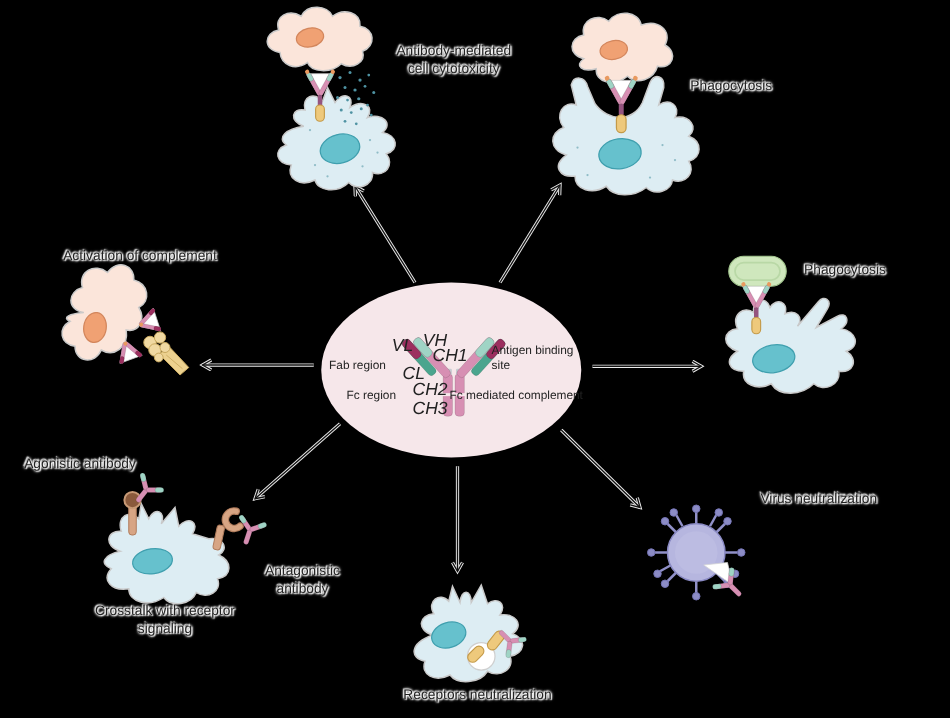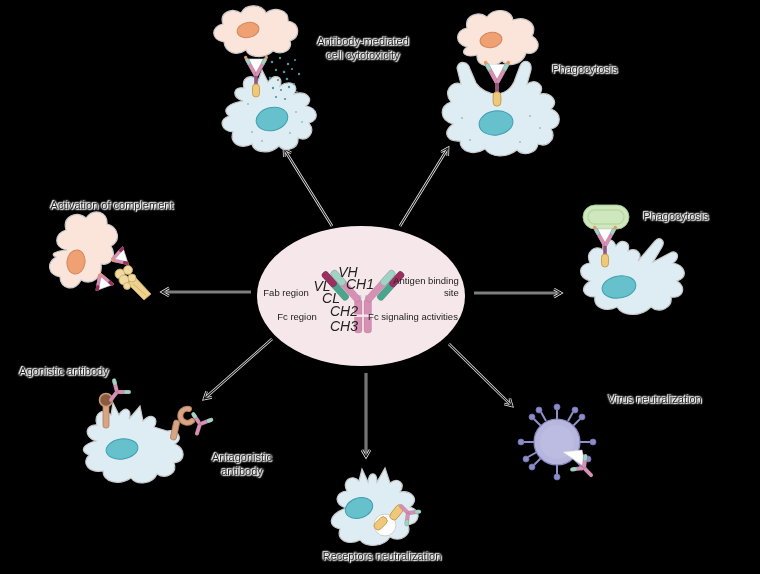--- a/index.html
+++ b/index.html
@@ -22,21 +22,21 @@
   .granule{fill:var(--granule);}
   .speck{fill:var(--granule);opacity:.55;}
   .arrow-halo{stroke:var(--arrow_halo);stroke-width:2.6;fill:none;}
   .arrow-core{stroke:var(--arrow);stroke-width:1.1;fill:none;}
   
   .lbl{position:absolute;transform:translateX(-50%);font-size:11px;line-height:13.5px;
        color:var(--text);text-align:center;white-space:nowrap;
        text-shadow:0 0 2px #fff,0 0 2px #fff,0 0 3px #fff,1px 1px 1px #fff,-1px -1px 1px #fff;}
   .lbl span{display:block;}
   .lbl-in{position:absolute;transform:translateX(-50%);font-size:9.5px;line-height:11.5px;
-          color:#222;text-align:right;white-space:nowrap;}
+          color:#222;text-align:left;white-space:nowrap;}
   .lbl-in span{display:block;}
   .lbl-ch{position:absolute;transform:translateX(-50%);font-size:14px;color:#222;white-space:nowrap;font-style:italic;}
 </style>
 </head>
 <body>
 
 <div class="stage">
 
 <svg width="760" height="574" viewBox="0 0 760 574">
   <defs>
@@ -291,20 +291,24 @@
 </div>
 <div class="lbl" style="left:676px;top:210px">
   <span>Phagocytosis</span>
 </div>
 <div class="lbl" style="left:655px;top:393px">
   <span>Virus neutralization</span>
 </div>
 <div class="lbl" style="left:382px;top:550px">
   <span>Receptors neutralization</span>
 </div>
+<div class="lbl" style="left:132px;top:483px">
+  <span>Crosstalk with receptor</span>
+  <span>signaling</span>
+</div>
 <div class="lbl" style="left:64px;top:365px">
   <span>Agonistic  antibody</span>
 </div>
 <div class="lbl" style="left:242px;top:451px">
   <span>Antagonistic</span>
   <span>antibody</span>
 </div>
 <div class="lbl" style="left:112px;top:199px">
   <span>Activation of complement</span>
 </div>
@@ -313,22 +317,22 @@
   <span>Fab region</span>
 </div>
 <div class="lbl-in" style="left:297px;top:311px">
   <span>Fc region</span>
 </div>
 <div class="lbl-in" style="left:426px;top:275px">
   <span>Antigen binding</span>
   <span>site</span>
 </div>
 <div class="lbl-in" style="left:413px;top:311px">
-  <span>Fc signaling activities</span>
+  <span>Fc mediated complement</span>
 </div>
 <div class="lbl-ch" style="left:348px;top:264px">VH</div>
-<div class="lbl-ch" style="left:322px;top:278px">VL</div>
+<div class="lbl-ch" style="left:322px;top:268px">VL</div>
 <div class="lbl-ch" style="left:331px;top:290px">CL</div>
 <div class="lbl-ch" style="left:360px;top:276px">CH1</div>
 <div class="lbl-ch" style="left:344px;top:303px">CH2</div>
 <div class="lbl-ch" style="left:344px;top:318px">CH3</div>
 
 </div>
 
 </body></html>

